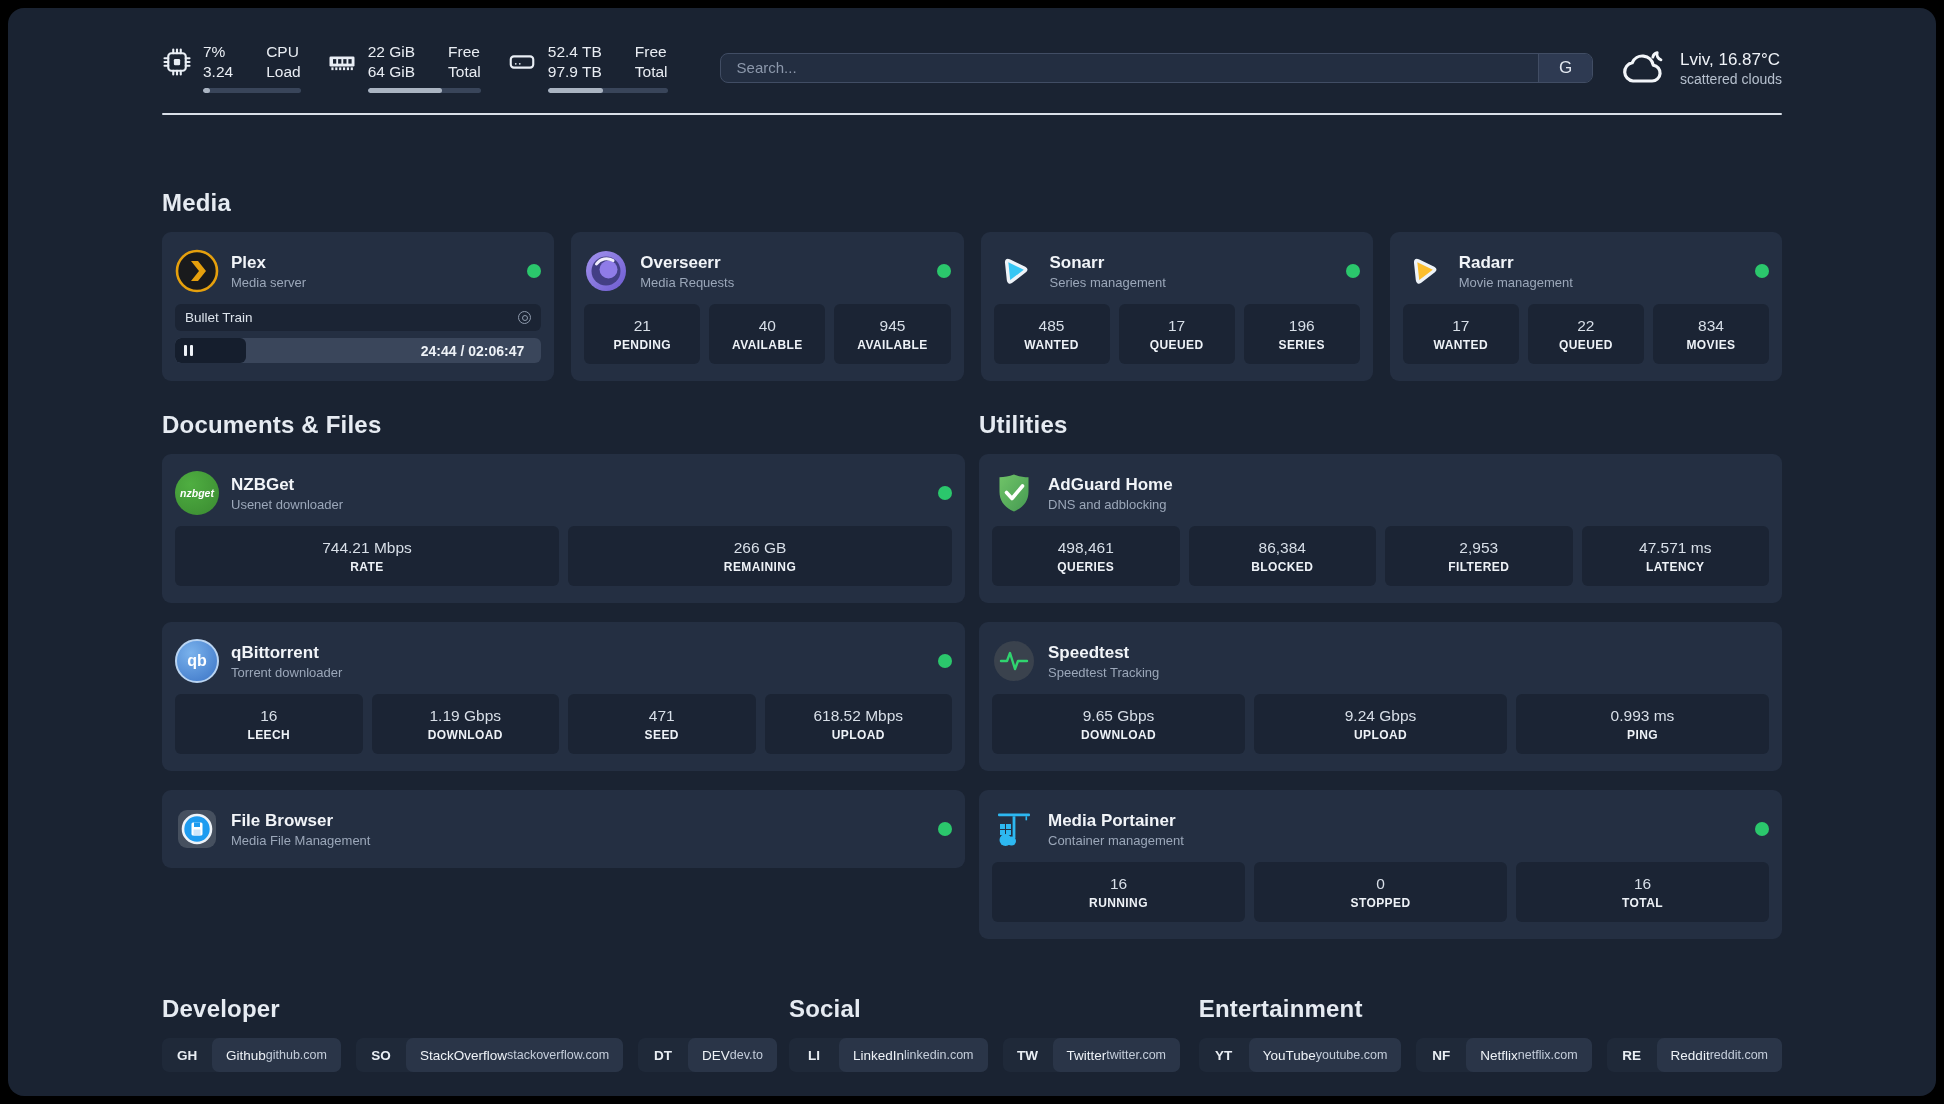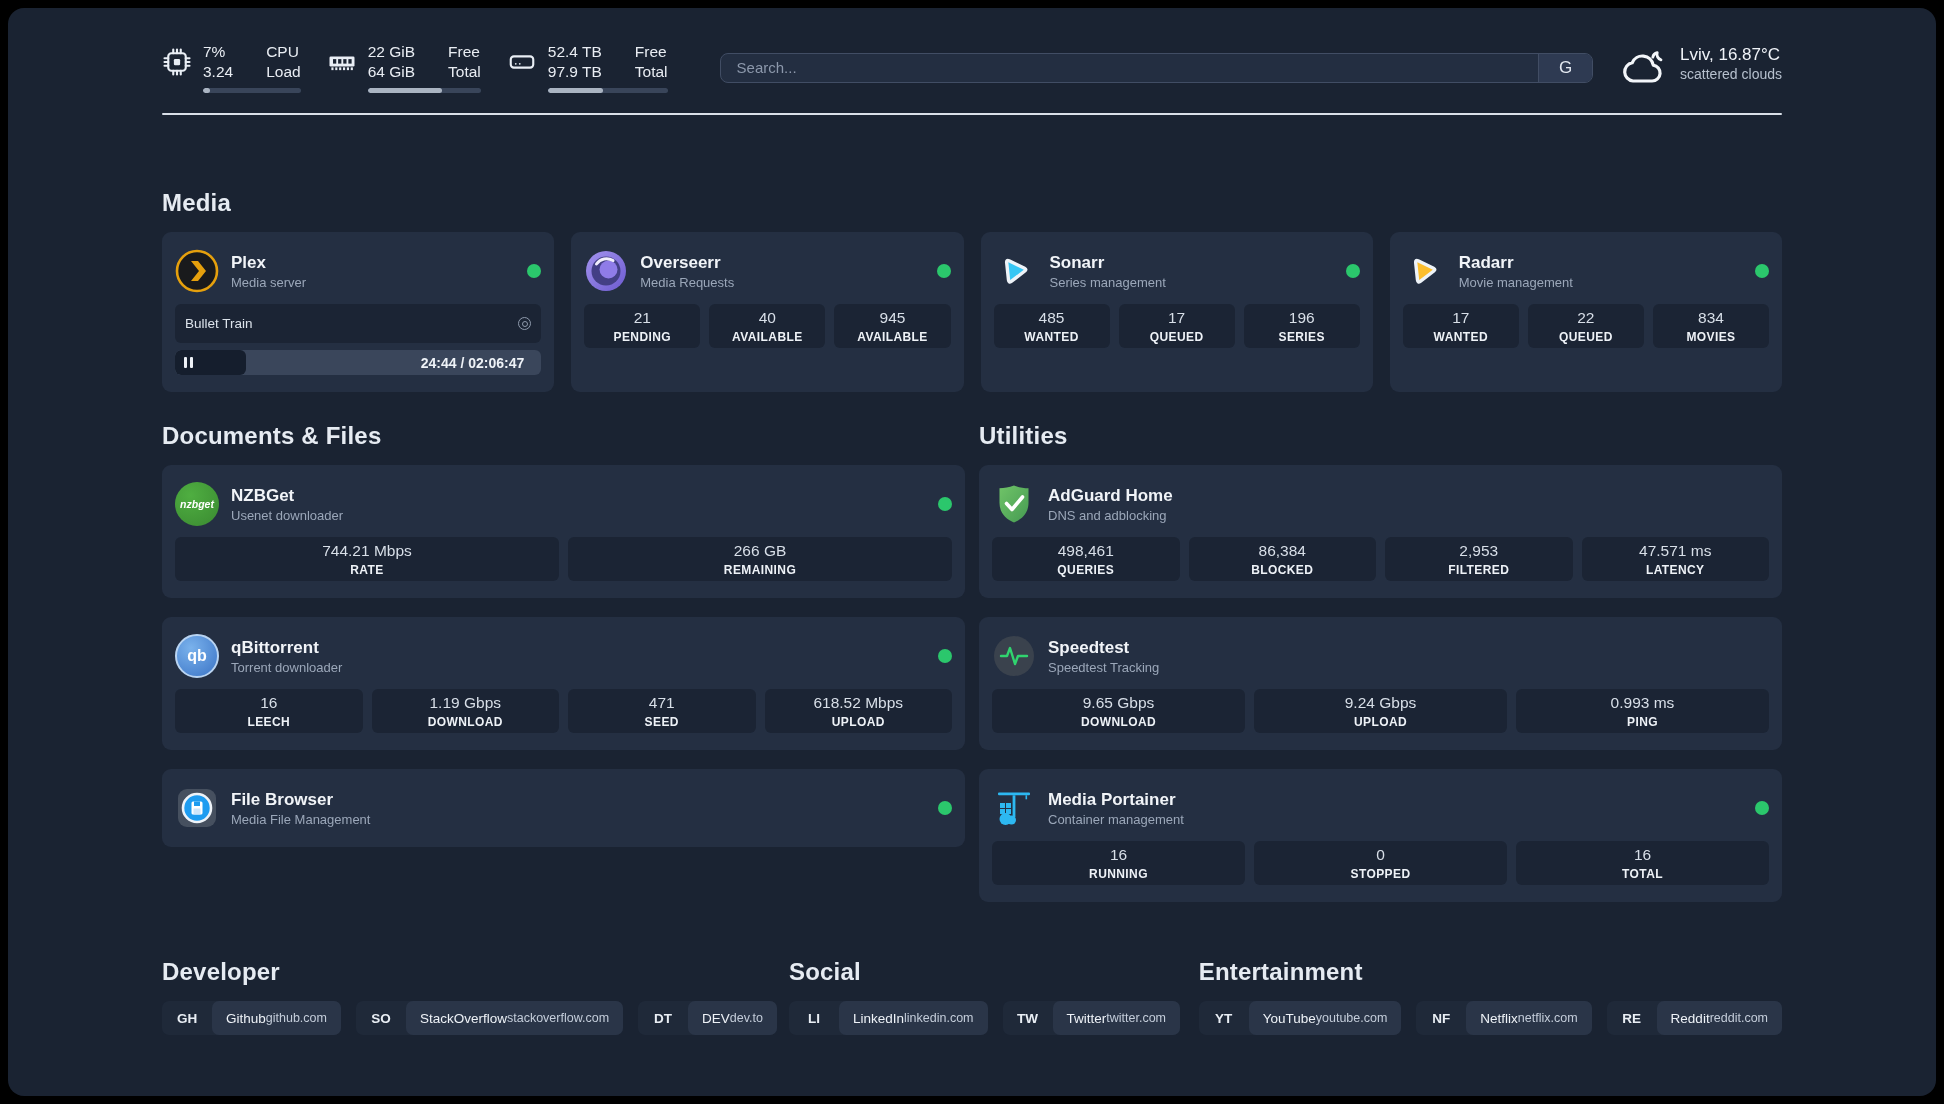--- a/index.html
+++ b/index.html
@@ -20,21 +20,21 @@
   .sysbar .fill { height:100%; background:#aab4c2; border-radius:3px; }
 
   .searchbar { flex:1; margin-left:26px; height:30px; display:flex; align-items:stretch;
     background:#232e41; border:1.5px solid #414d64; border-radius:8px; overflow:hidden; }
   .searchbar input { flex:1; background:transparent; border:none; outline:none; padding:0 16px;
     font-size:15px; color:#dfe6ee; font-family:"Liberation Sans", sans-serif; }
   .searchbar input::placeholder { color:#8c98ab; }
   .engine { width:54px; display:flex; align-items:center; justify-content:center;
     background:#2e3a52; border-left:1.5px solid #414d64; font-size:17px; color:#e3e9f1; cursor:pointer; }
 
-  .weather { display:flex; align-items:flex-start; gap:13px; margin-left:26px; }
+  .weather { display:flex; align-items:center; gap:13px; margin-left:26px; }
   .weather-icon { width:48px; height:48px; }
   .weather-main { font-size:17px; color:#f0f3f8; font-weight:500; line-height:1.3; }
   .weather-sub { font-size:14px; color:#b6c0ce; }
 
   .divider { margin-top:20px; height:2px; background:#d9dfe8; border-radius:1px; }
 
   
   .section-title { font-size:24px; font-weight:600; color:#e6ebf2; letter-spacing:.2px; }
   .media-title { margin-top:74px; }
   .grid4 { margin-top:15px; display:grid; grid-template-columns:repeat(4,1fr); gap:17px; }
@@ -43,27 +43,27 @@
 
   .app-card { background:#242f42; border-radius:9px; padding:17px 13px; cursor:pointer; }
   .app-head { display:flex; align-items:center; gap:12px; }
   .app-icon { width:44px; height:44px; flex:0 0 auto; }
   .app-names { display:flex; flex-direction:column; }
   .app-name { font-size:17px; font-weight:600; color:#f1f4f8; }
   .app-sub { font-size:13px; color:#9ba7b9; margin-top:2px; }
   .dot { width:14px; height:14px; border-radius:50%; background:#2bc76c; margin-left:auto; flex:0 0 auto; }
 
   .stats { margin-top:11px; display:grid; grid-auto-flow:column; grid-auto-columns:1fr; gap:9px; }
-  .stat { background:#1b2434; border-radius:6px; height:44px; display:flex; flex-direction:column;
+  .stat { background:#1b2434; border-radius:6px; height:60px; display:flex; flex-direction:column;
     align-items:center; justify-content:center; }
   .stat .v { font-size:15.5px; color:#d8dfe8; }
   .stat .l { font-size:12px; font-weight:700; color:#eef2f7; margin-top:3px; letter-spacing:.4px; }
 
   
-  .np { margin-top:11px; background:#1b2434; border-radius:6px; height:39px;
+  .np { margin-top:11px; background:#1b2434; border-radius:6px; height:27px;
     display:flex; align-items:center; padding:0 10px; }
   .np-title { font-size:13.5px; color:#dce3eb; }
   .gear { margin-left:auto; width:13px; height:13px; border:1.5px solid #8e9aac; border-radius:50%;
     position:relative; cursor:pointer; }
   .gear::after { content:""; position:absolute; inset:2.5px; border:1.5px solid #8e9aac; border-radius:50%; }
   .pbar { margin-top:7px; height:25px; border-radius:6px; background:#3a465b; position:relative; overflow:hidden; }
   .pfill { height:100%; background:#151e2d; border-radius:6px; display:flex; align-items:center; padding-left:9px; }
   .pause { display:flex; gap:3px; cursor:pointer; }
   .pause span { width:3px; height:11px; background:#eef2f7; border-radius:1px; }
   .ptime { position:absolute; right:17px; top:50%; transform:translateY(-50%);

